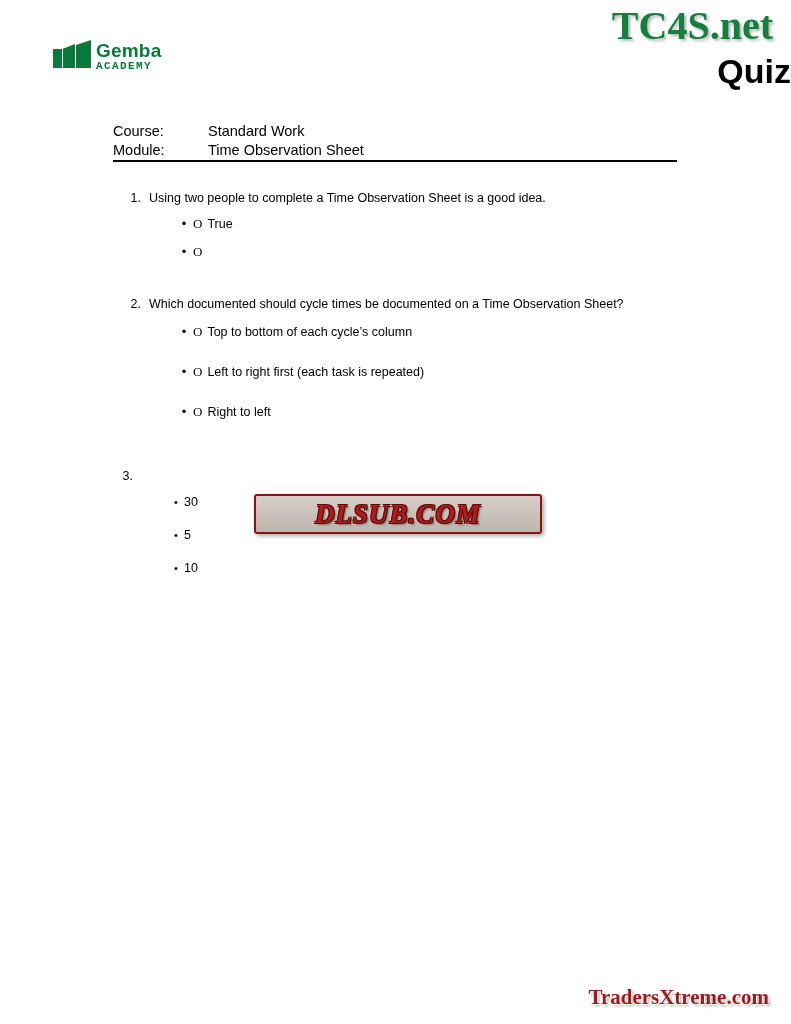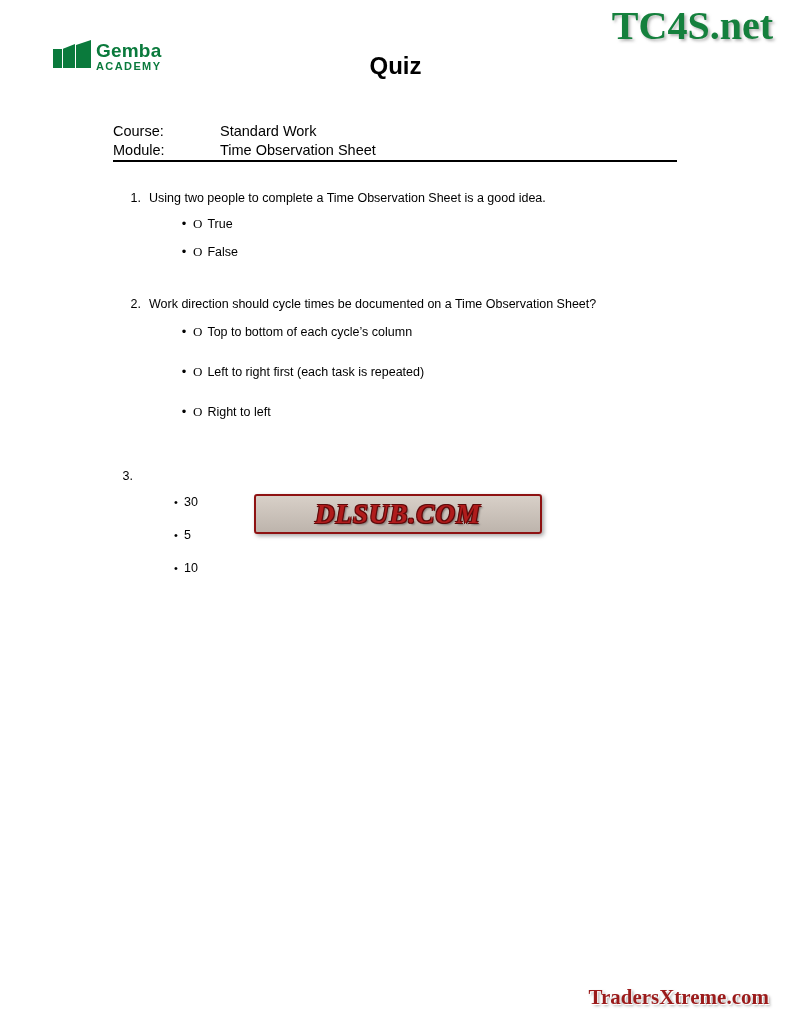--- a/index.html
+++ b/index.html
@@ -66,51 +66,50 @@
     padding-top: 1px;
   }
   .logo-gemba {
     font-family: "Liberation Sans", sans-serif;
     font-weight: bold;
     font-size: 19px;
     color: #0a7a3c;
     letter-spacing: 0.2px;
   }
   .logo-academy {
-    font-family: Liberation Sans, sans-serif;
+    font-family: Liberation Mono, monospace;
     font-weight: bold;
     font-size: 11px;
     color: #0a7a3c;
     letter-spacing: 1.4px;
     margin-top: 1px;
   }
   .doc-title {
     position: absolute;
     left: 0;
     top: 18px;
     width: 791px;
-    text-align: center;
+    text-align: right;
     font-family: "Liberation Sans", sans-serif;
     font-weight: bold;
-    font-size: 24px;
+    font-size: 34px;
     color: #000;
   }
 
   
   .meta {
     position: absolute;
     top: 122px;
     left: 113px;
     width: 564px;
     font-size: 14.5px;
   }
   .meta-row {
     display: flex;
     line-height: 19px;
-    gap: 12px;
   }
   .meta-label { width: 95px; }
   .meta-value { flex: 1; }
   .meta-rule {
     position: absolute;
     top: 160px;
     left: 113px;
     width: 564px;
     height: 2px;
     background: #000;
@@ -269,31 +268,30 @@
     </div>
     <div class="answers">
       <div class="answer ind-a">
         <div class="a-bullet">•</div>
         <div class="a-radio">O</div>
         <div class="a-label">True</div>
       </div>
       <div class="answer ind-a">
         <div class="a-bullet">•</div>
         <div class="a-radio">O</div>
-        <div class="a-label">False</div>
       </div>
     </div>
   </div>
 
   <div class="gap-1"></div>
 
   <div class="question q2">
     <div class="q-line">
       <div class="q-num">2.</div>
-      <div class="q-text">Work direction should cycle times be documented on a Time Observation Sheet?</div>
+      <div class="q-text">Which documented should cycle times be documented on a Time Observation Sheet?</div>
     </div>
     <div class="answers">
       <div class="answer ind-b">
         <div class="a-bullet">•</div>
         <div class="a-radio">O</div>
         <div class="a-label">Top to bottom of each cycle’s column</div>
       </div>
       <div class="answer ind-b">
         <div class="a-bullet">•</div>
         <div class="a-radio">O</div>

